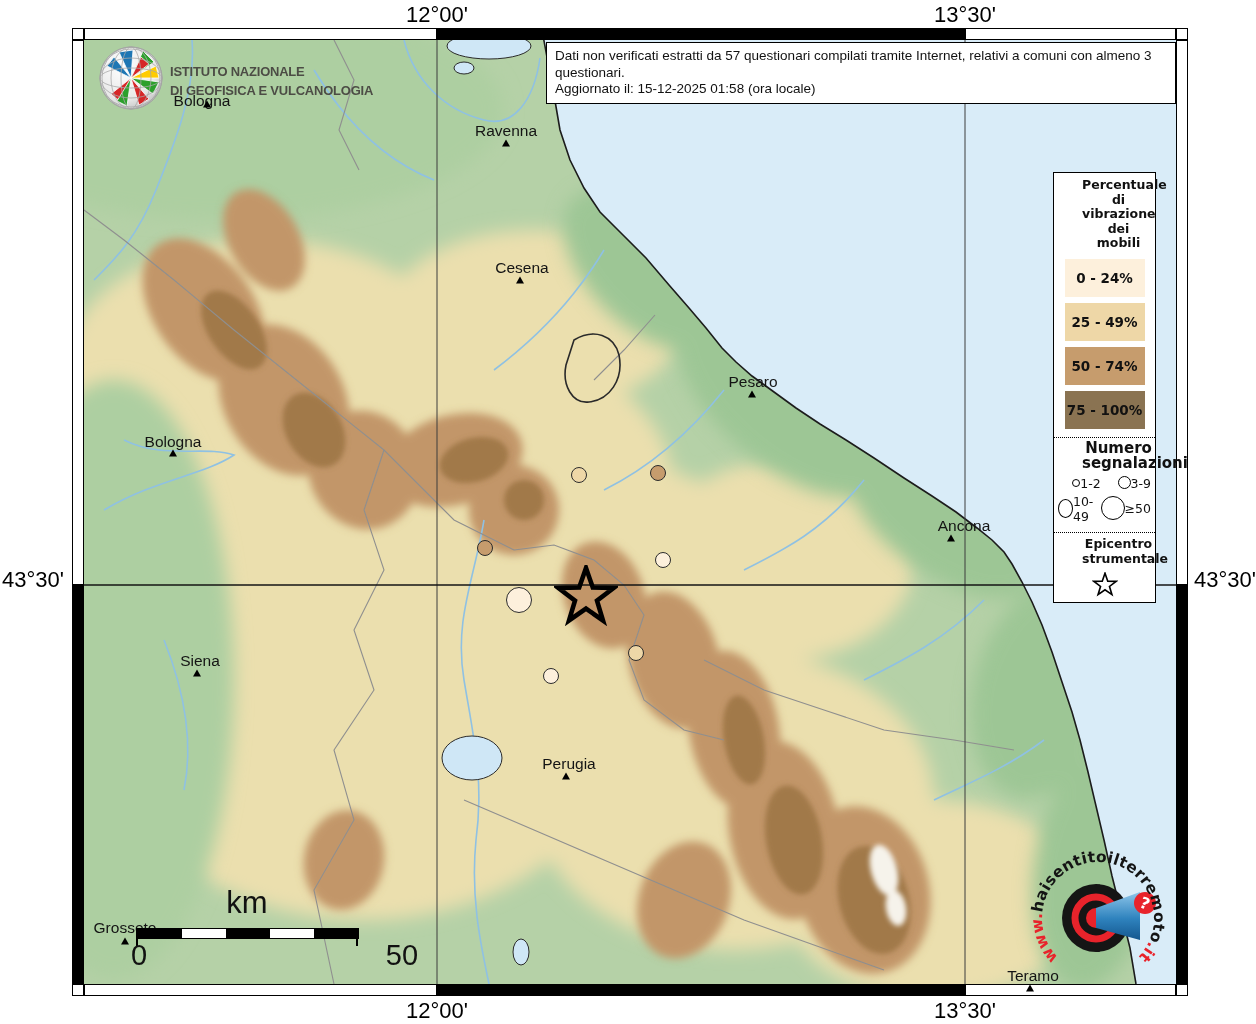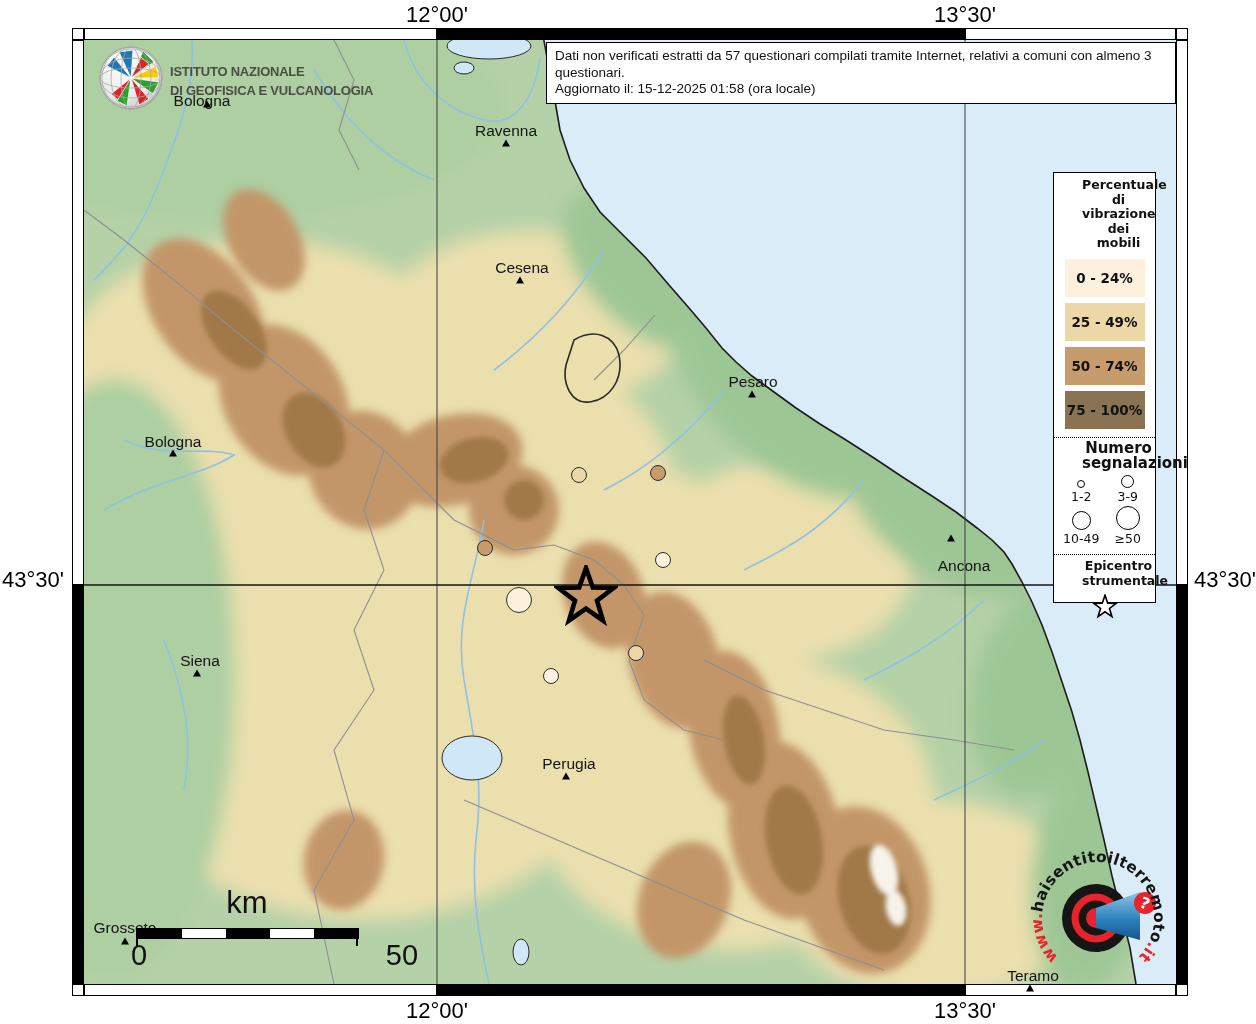--- a/index.html
+++ b/index.html
@@ -21,21 +21,21 @@
           border:1.5px solid #000;box-sizing:border-box;z-index:40;display:flex;flex-direction:column;
           font-family:"DejaVu Sans", sans-serif;}
   .legend .pre{white-space:pre-line;text-align:center;padding-left:28px;}
   .legend-title{font-weight:bold;font-size:12.5px;line-height:14.5px;padding-top:5px;}
   .swatches{display:flex;flex-direction:column;align-items:center;gap:6px;margin-top:8px;}
   .swatch{width:80px;height:38px;display:flex;align-items:center;justify-content:center;
           font-weight:bold;font-size:13.5px;color:#111;}
   .divider{border-top:1.5px dotted #000;margin-top:8px;}
   .reports-title{font-weight:bold;font-size:15px;line-height:15px;padding-top:3px;}
   .rep-grid{display:grid;grid-template-columns:1fr 1fr;row-gap:2px;margin-top:4px;padding:0 4px;}
-  .rep-cell{display:flex;flex-direction:column;align-items:center;justify-content:flex-end;}
+  .rep-cell{display:flex;flex-direction:row;align-items:center;justify-content:flex-end;}
   .rep-circle{border:1.6px solid #000;border-radius:50%;background:#fff;box-sizing:border-box;}
   .rep-label{font-size:12.5px;margin-top:1px;font-family:"DejaVu Sans", sans-serif;}
   .epi-title{font-weight:bold;font-size:12.5px;line-height:15px;padding-top:3px;}
   .epi-star-wrap{display:flex;justify-content:center;margin-top:6px;}
   
   .city{position:absolute;transform:translate(-50%,-50%);font-size:15.5px;color:#141414;
         white-space:nowrap;z-index:20;}
   .city-marker{position:absolute;width:0;height:0;transform:translate(-50%,-50%);
         border-left:4px solid transparent;border-right:4px solid transparent;
         border-bottom:7px solid #000;z-index:20;}
@@ -297,21 +297,21 @@
       <div class="city" style="left: 202px; top: 101px;">Bologna</div>
       <div class="city-marker" style="left: 207px; top: 104px; position: absolute;"></div>
       <div class="city" style="left: 506px; top: 131px;">Ravenna</div>
       <div class="city-marker" style="left: 506px; top: 143px; position: absolute;"></div>
       <div class="city" style="left: 522px; top: 268px;">Cesena</div>
       <div class="city-marker" style="left: 520px; top: 280px; position: absolute;"></div>
       <div class="city" style="left: 753px; top: 382px;">Pesaro</div>
       <div class="city-marker" style="left: 752px; top: 394px; position: absolute;"></div>
       <div class="city" style="left: 173px; top: 442px;">Bologna</div>
       <div class="city-marker" style="left: 173px; top: 453px; position: absolute;"></div>
-      <div class="city" style="left: 964px; top: 526px; margin-top: 40px;">Ancona</div>
+      <div class="city" style="left: 964px; top: 526px;">Ancona</div>
       <div class="city-marker" style="left: 951px; top: 538px; position: absolute;"></div>
       <div class="city" style="left: 200px; top: 661px;">Siena</div>
       <div class="city-marker" style="left: 197px; top: 673px; position: absolute;"></div>
       <div class="city" style="left: 569px; top: 764px;">Perugia</div>
       <div class="city-marker" style="left: 566px; top: 776px; position: absolute;"></div>
       <div class="city" style="left: 125px; top: 928px;">Grosseto</div>
       <div class="city-marker" style="left: 125px; top: 941px; position: absolute;"></div>
       <div class="city" style="left: 1033px; top: 976px;">Teramo</div>
       <div class="city-marker" style="left: 1030px; top: 988px; position: absolute;"></div>
       <div class="pt" style="left: 579px; top: 475px; height: 16px; width: 16px; background: rgb(238, 215, 167);"></div>

